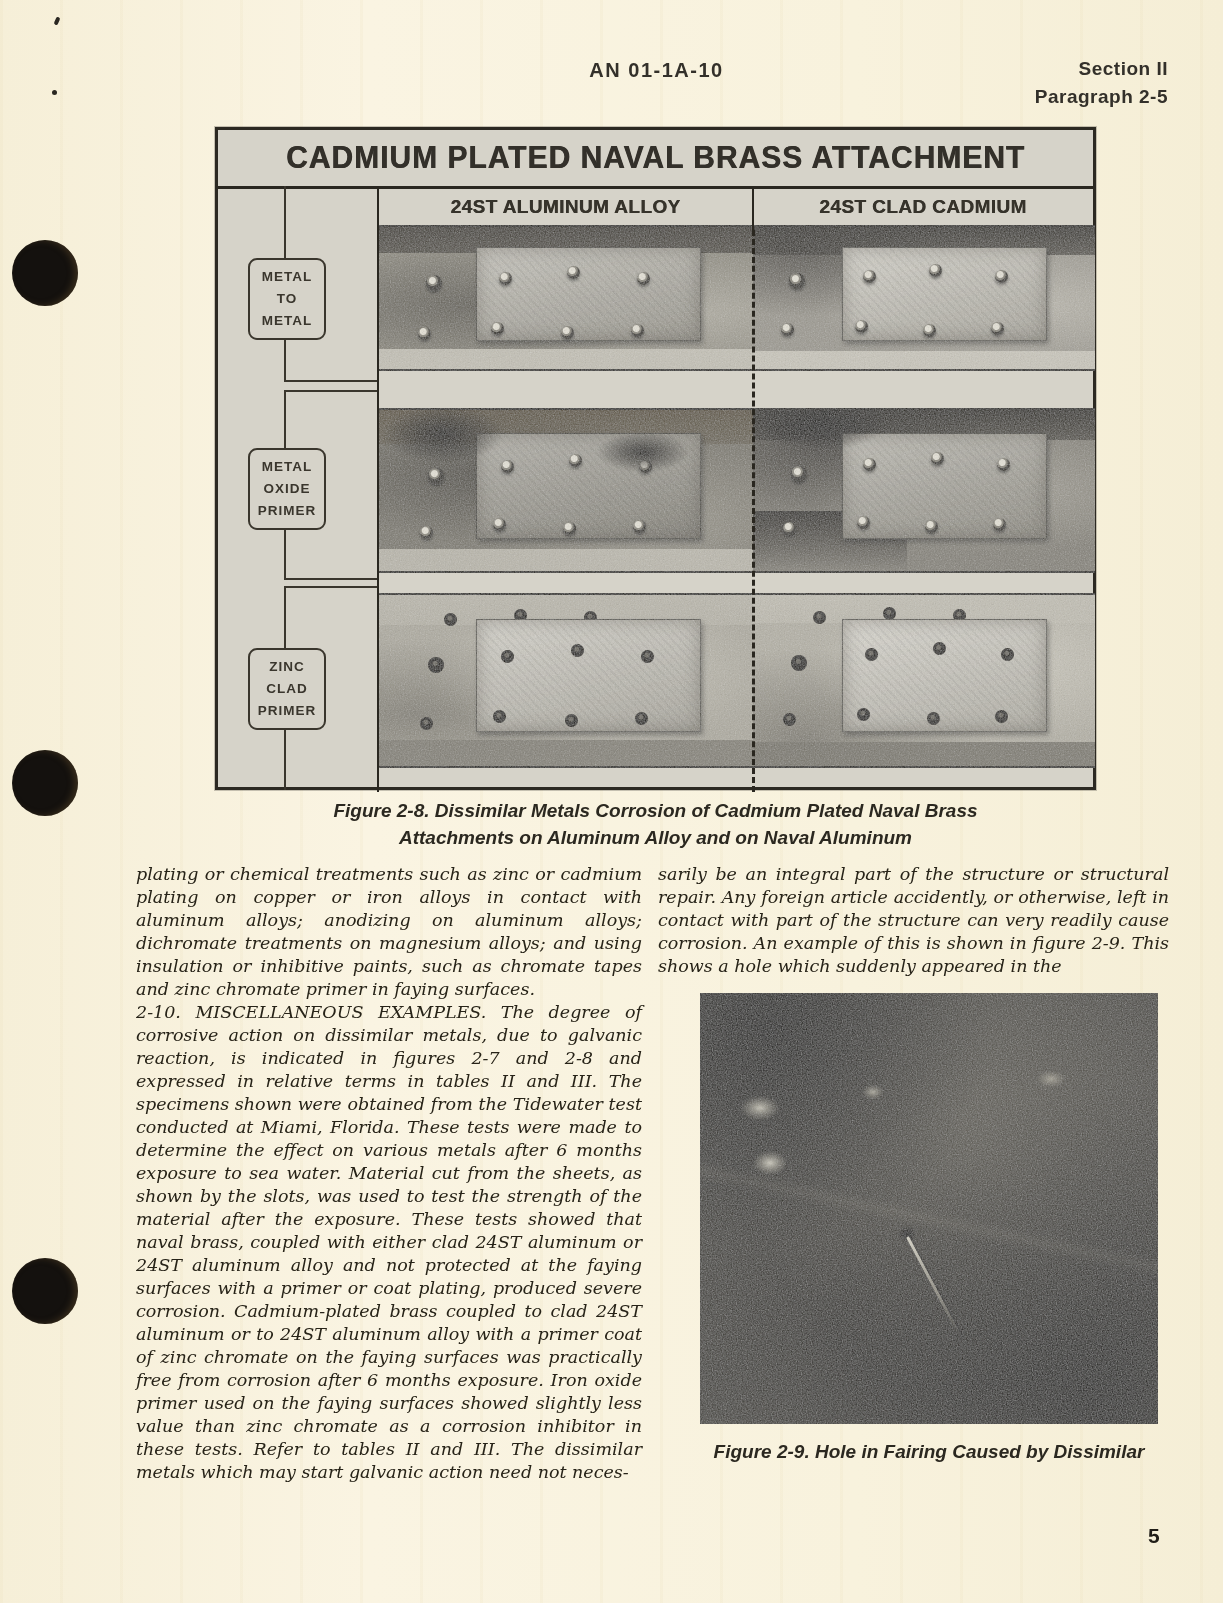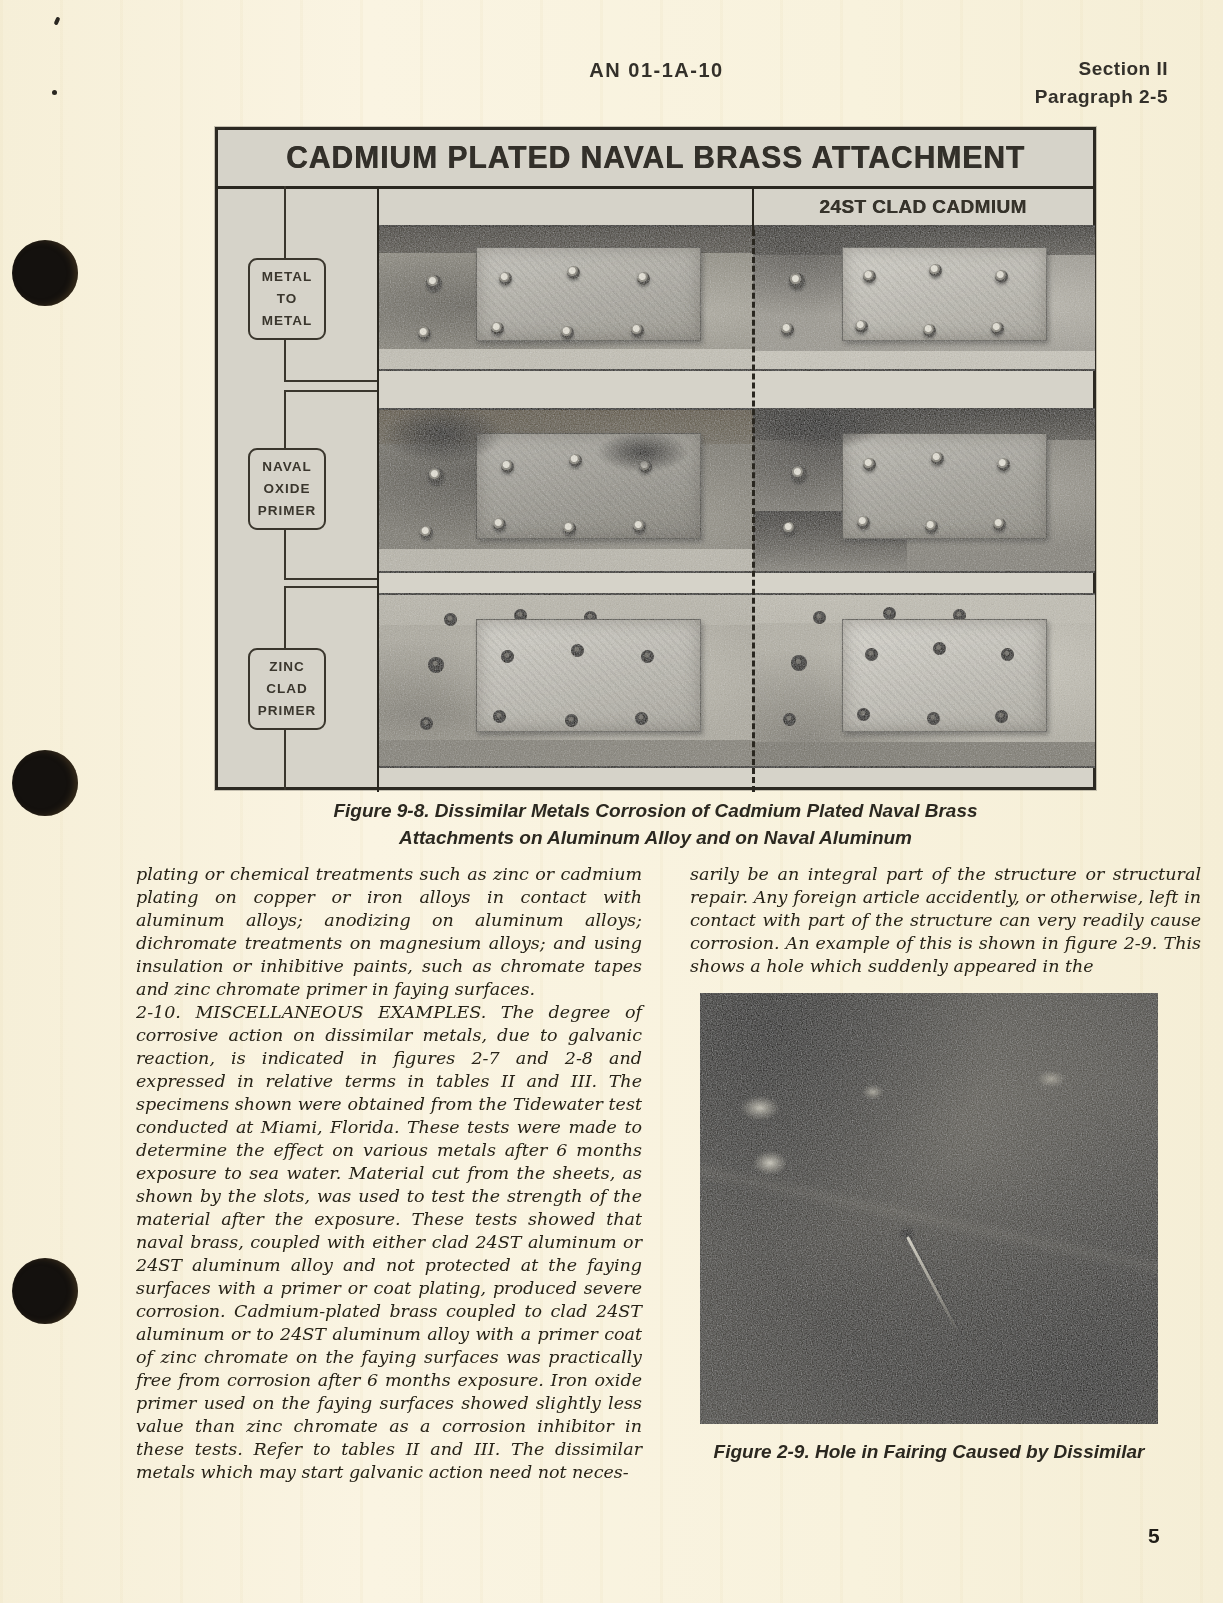--- a/index.html
+++ b/index.html
@@ -90,21 +90,21 @@
   .rv.big{width:16px;height:16px;}
   .blob{position:absolute;border-radius:50%;background:radial-gradient(closest-side,rgba(18,16,12,.85),rgba(18,16,12,0) 72%);}
   .vleft{position:absolute;left:159px;top:56px;width:0;height:606px;border-left:2px solid #2a2720;}
   .vhdr{position:absolute;left:534px;top:56px;width:0;height:44px;border-left:2px solid #2a2720;}
   .vdash{position:absolute;left:534px;top:100px;width:0;height:562px;border-left:3px dashed #2a2720;}
   
   .cap28{position:absolute;left:215px;top:797px;width:881px;text-align:center;
     font:bold italic 19px/27px "Liberation Sans",sans-serif;color:#2b2820;}
   .col{position:absolute;top:863px;font-style:italic;}
   .col.left{left:136px;width:506px;}
-  .col.right{left:658px;width:511px;margin-left:32px;}
+  .col.right{left:658px;width:511px;}
   .col p{margin:0;font-family:"DejaVu Serif",serif;font-size:17.5px;line-height:23px;text-align:justify;color:#272318;}
   
   .fig29{position:absolute;left:700px;top:993px;width:458px;height:431px;overflow:hidden;
     background:
       radial-gradient(ellipse at 15% 8%,rgba(0,0,0,.55),rgba(0,0,0,0) 40%),
       radial-gradient(ellipse at 85% 92%,rgba(0,0,0,.5),rgba(0,0,0,0) 55%),
       radial-gradient(ellipse at 60% 38%,rgba(168,163,148,.28),rgba(0,0,0,0) 60%),
       radial-gradient(ellipse at 30% 75%,rgba(30,28,24,.45),rgba(0,0,0,0) 50%),
       linear-gradient(12deg,rgba(0,0,0,0) 46%,rgba(205,200,185,.18) 48%,rgba(0,0,0,0) 50%),
       #4a4842;}
@@ -144,35 +144,36 @@
 
   <div class="doc-num">AN 01-1A-10</div>
   <div class="head-right">
     <div>Section II</div>
     <div>Paragraph 2-5</div>
   </div>
 
   <div class="panel">
     <div class="fig-title">CADMIUM PLATED NAVAL BRASS ATTACHMENT</div>
     <div class="hr-title"></div>
+    <div class="hdr hl">24ST ALUMINUM ALLOY</div>
     <div class="hdr hr">24ST CLAD CADMIUM</div>
 
     <div class="stub" style="top:56px;height:72px;"></div>
     <div class="stub" style="top:210px;height:42px;"></div>
     <div class="stub" style="top:260px;height:58px;"></div>
     <div class="stub" style="top:400px;height:49px;"></div>
     <div class="stub" style="top:456px;height:62px;"></div>
     <div class="stub" style="top:600px;height:60px;"></div>
     <div class="gline" style="left:66px;top:250px;width:94px;"></div>
     <div class="gline" style="left:66px;top:260px;width:94px;"></div>
     <div class="gline" style="left:66px;top:448px;width:94px;"></div>
     <div class="gline" style="left:66px;top:456px;width:94px;"></div>
 
     <div class="row-label b1">METAL TO METAL</div>
-    <div class="row-label b2">NAVAL OXIDE PRIMER</div>
+    <div class="row-label b2">METAL OXIDE PRIMER</div>
     <div class="row-label b3">ZINC CLAD PRIMER</div>
 
     <div class="photo grainy c-r1l r1l">
       <div class="plate">
         <i class="rv" style="left:22px;top:24px"></i>
         <i class="rv" style="left:90px;top:18px"></i>
         <i class="rv" style="left:160px;top:24px"></i>
         <i class="rv" style="left:14px;top:74px"></i>
         <i class="rv" style="left:84px;top:78px"></i>
         <i class="rv" style="left:154px;top:76px"></i>
@@ -249,21 +250,21 @@
       <i class="rv dk big" style="left:38px;top:60px"></i>
       <i class="rv dk" style="left:30px;top:118px"></i>
     </div>
 
     <div class="vleft"></div>
     <div class="vhdr"></div>
     <div class="vdash"></div>
   </div>
 
   <div class="cap28">
-    <div>Figure 9-8. Dissimilar Metals Corrosion of Cadmium Plated Naval Brass</div>
+    <div>Figure 2-8. Dissimilar Metals Corrosion of Cadmium Plated Naval Brass</div>
     <div>Attachments on Aluminum Alloy and on Naval Aluminum</div>
   </div>
 
   <div class="col left">
     <p>plating or chemical treatments such as zinc or cadmium plating on copper or iron alloys in contact with aluminum alloys; anodizing on aluminum alloys; dichromate treatments on magnesium alloys; and using insulation or inhibitive paints, such as chromate tapes and zinc chromate primer in faying surfaces.</p>
     <p>2-10. MISCELLANEOUS EXAMPLES. The degree of corrosive action on dissimilar metals, due to galvanic reaction, is indicated in figures 2-7 and 2-8 and expressed in relative terms in tables II and III. The specimens shown were obtained from the Tidewater test conducted at Miami, Florida. These tests were made to determine the effect on various metals after 6 months exposure to sea water. Material cut from the sheets, as shown by the slots, was used to test the strength of the material after the exposure. These tests showed that naval brass, coupled with either clad 24ST aluminum or 24ST aluminum alloy and not protected at the faying surfaces with a primer or coat plating, produced severe corrosion. Cadmium-plated brass coupled to clad 24ST aluminum or to 24ST aluminum alloy with a primer coat of zinc chromate on the faying surfaces was practically free from corrosion after 6 months exposure. Iron oxide primer used on the faying surfaces showed slightly less value than zinc chromate as a corrosion inhibitor in these tests. Refer to tables II and III. The dissimilar metals which may start galvanic action need not neces-</p>
   </div>
   <div class="col right">
     <p>sarily be an integral part of the structure or structural repair. Any foreign article accidently, or otherwise, left in contact with part of the structure can very readily cause corrosion. An example of this is shown in figure 2-9. This shows a hole which suddenly appeared in the</p>
   </div>

